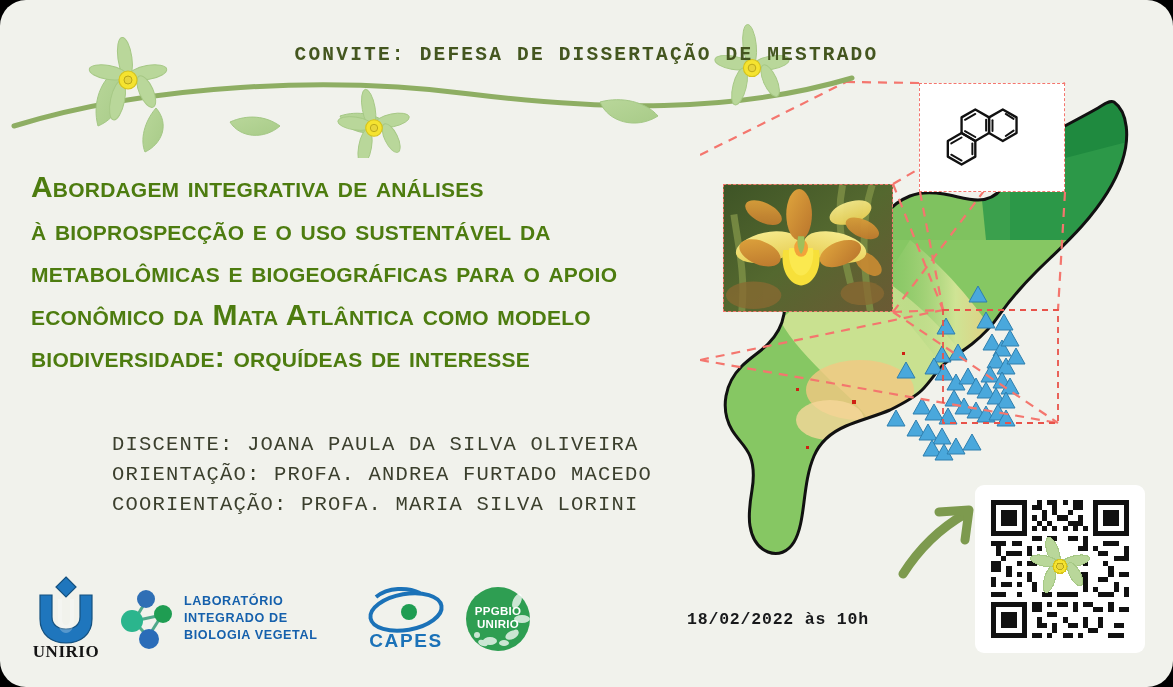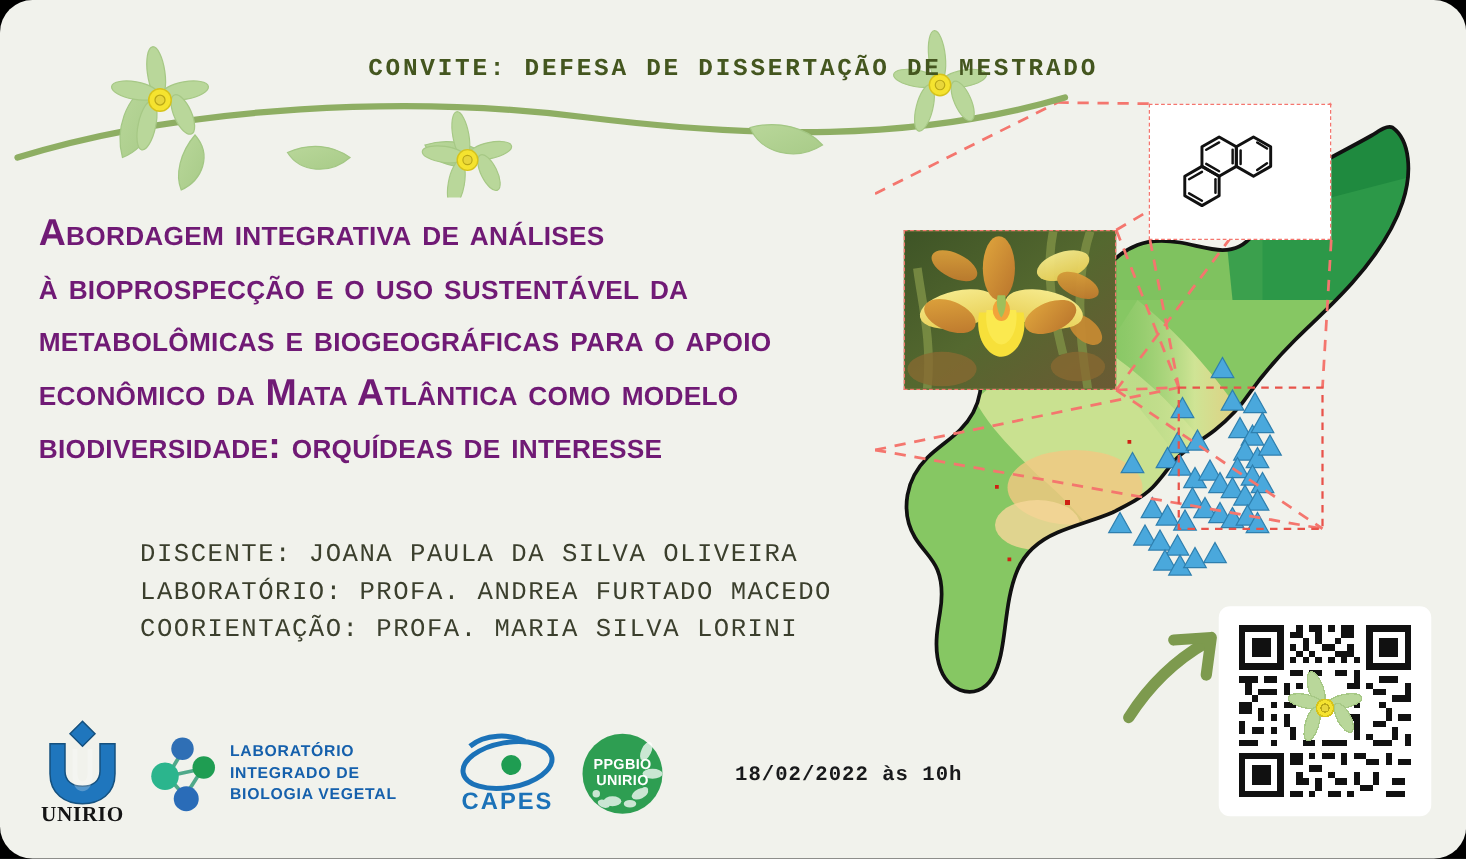--- a/index.html
+++ b/index.html
@@ -32,21 +32,21 @@
   
   .vine{position:absolute;left:0;top:18px;width:860px;height:140px;z-index:3;}
 
   
   .title{
     position:absolute;left:31px;top:166px;width:690px;
     font-family:"Liberation Sans",sans-serif;
     font-size:30px;
     line-height:42.5px;
     font-weight:600;
-    color:#701a75;
+    color:#4d7c0f;
     font-variant:small-caps;
     letter-spacing:.2px;
     z-index:5;
   }
   .title div{white-space:nowrap;}
 
   
   .people{
     position:absolute;left:112px;top:430px;
     font-family:"Liberation Mono","DejaVu Sans Mono",monospace;
@@ -54,21 +54,21 @@
     line-height:30px;
     letter-spacing:1.2px;
     color:#3b3f2d;
     z-index:5;
   }
   .people div{white-space:nowrap;font-family:Liberation Mono, monospace;}
 
   
   .meet{
     position:absolute;left:588px;top:607px;width:380px;
-    text-align:left;
+    text-align:center;
     font-family:"Liberation Mono","DejaVu Sans Mono",monospace;
     font-size:16.5px;
     line-height:25px;
     font-weight:bold;
     letter-spacing:.8px;
     color:#18191b;
     z-index:6;
   }
   .meet div{white-space:nowrap;}
 
@@ -176,21 +176,21 @@
   <div class="title">
     <div>Abordagem integrativa de análises</div>
     <div>à bioprospecção e o uso sustentável da</div>
     <div>metabolômicas e biogeográficas para o apoio</div>
     <div>econômico da Mata Atlântica como modelo</div>
     <div>biodiversidade: orquídeas de interesse</div>
   </div>
 
   <div class="people">
     <div>DISCENTE: JOANA PAULA DA SILVA OLIVEIRA</div>
-    <div>LABORATÓRIO: PROFA. ANDREA FURTADO MACEDO</div>
+    <div>ORIENTAÇÃO: PROFA. ANDREA FURTADO MACEDO</div>
     <div>COORIENTAÇÃO: PROFA. MARIA SILVA LORINI</div>
   </div>
 
   <div class="meet">
     <div>18/02/2022 às 10h</div>
   </div>
 
   <div class="stage">
 
     <svg style="position:absolute;left:0;top:0;width:473px;height:540px;z-index:3;" viewBox="0 0 473 540">

